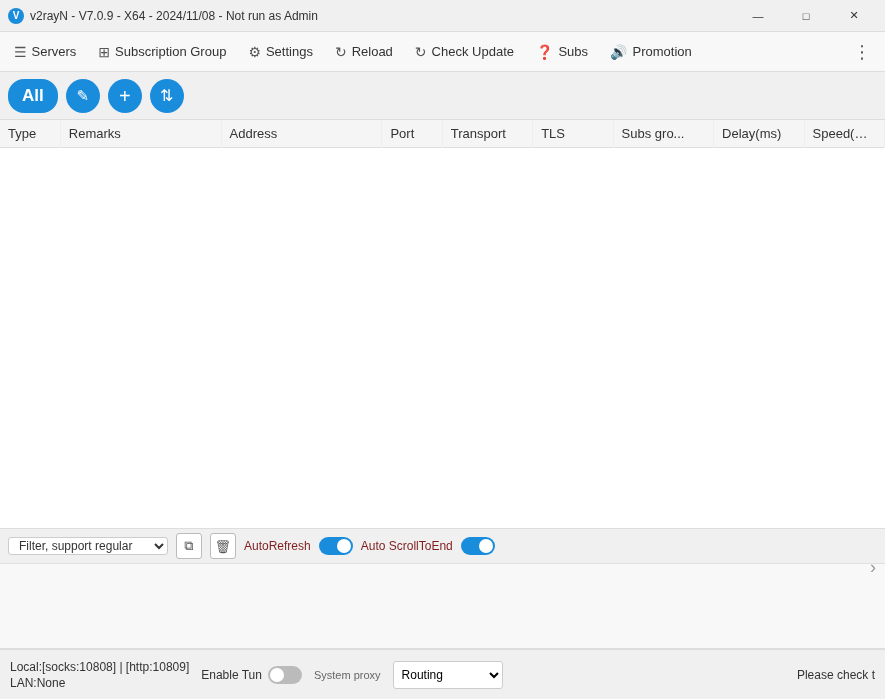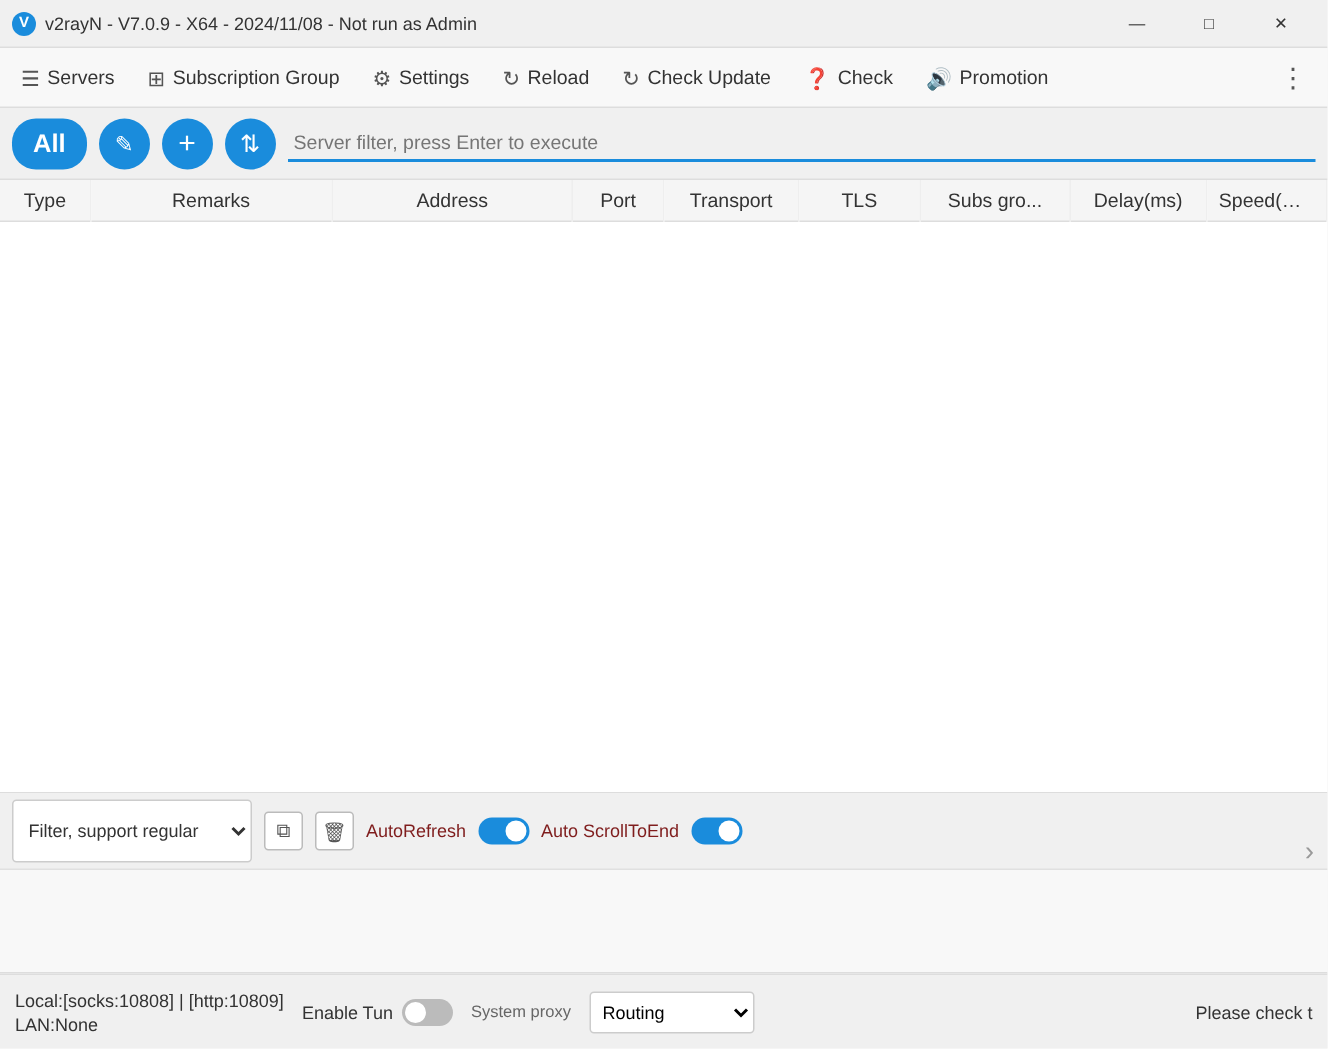--- a/index.html
+++ b/index.html
@@ -154,21 +154,21 @@
     #server-table {
       width: 100%;
       border-collapse: collapse;
       table-layout: fixed;
     }
     #server-table thead tr {
       background: #f5f5f5;
       border-bottom: 1px solid #ddd;
     }
     #server-table th {
-      text-align: center;
+      text-align: left;
       padding: 6px 8px;
       font-weight: 500;
       color: #333;
       font-size: 13px;
       border-right: 1px solid #eee;
       white-space: nowrap;
       overflow: hidden;
       text-overflow: ellipsis;
     }
     .col-type { width: 60px; }
@@ -193,21 +193,21 @@
     }
     #log-toolbar {
       display: flex;
       align-items: center;
       padding: 4px 8px;
       gap: 8px;
       background: #f0f0f0;
       border-bottom: 1px solid #e0e0e0;
     }
     .filter-select {
-      height: 42px;
+      height: 18px;
       border: 1px solid #ccc;
       background: white;
       border-radius: 3px;
       padding: 0 6px;
       font-size: 12px;
       color: #333;
       width: 160px;
     }
     .log-icon-btn {
       width: 26px;
@@ -372,41 +372,40 @@
   <div class="menu-item">
     <span class="menu-icon">↻</span>
     <span>Reload</span>
   </div>
   <div class="menu-item">
     <span class="menu-icon">↻</span>
     <span>Check Update</span>
   </div>
   <div class="menu-item">
     <span class="menu-icon">❓</span>
-    <span>Check</span>
+    <span>Subs</span>
   </div>
   <div class="menu-item">
     <span class="menu-icon">🔊</span>
     <span>Promotion</span>
   </div>
   <div class="menu-more">⋮</div>
 </div>
 
 <div id="toolbar">
   <button class="btn-all">All</button>
   <button class="btn-round">
     <span style="font-size:15px;">✎</span>
   </button>
   <button class="btn-round">
     <span style="font-size:20px; line-height:1;">+</span>
   </button>
   <button class="btn-round">
     <span style="font-size:16px;">⇅</span>
   </button>
-  <input class="search-input" type="text" placeholder="Server filter, press Enter to execute" style="">
 </div>
 
 <div id="table-container">
   <table id="server-table">
     <thead>
       <tr>
         <th class="col-type">Type</th>
         <th class="col-remarks">Remarks</th>
         <th class="col-address">Address</th>
         <th class="col-port">Port</th>

